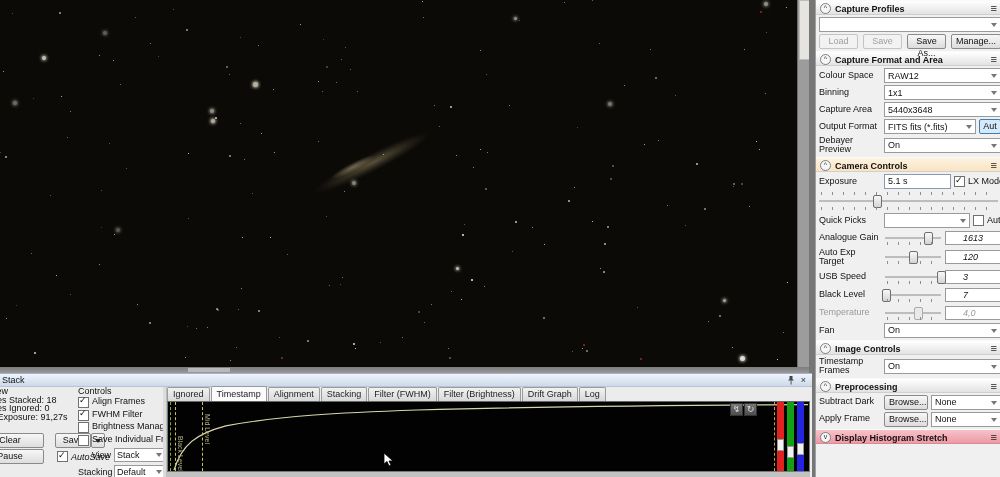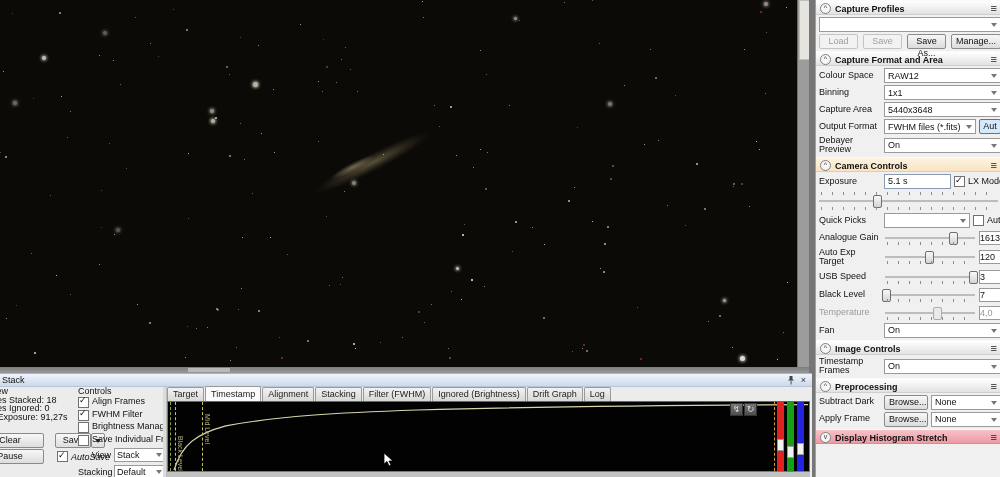--- a/index.html
+++ b/index.html
@@ -85,22 +85,22 @@
   .row .lbl{width:62px;flex:none;line-height:1.05;}
   .combo{height:13px;background:#fff;border:1px solid #9a9a9a;display:flex;align-items:center;
      padding:0 3px;position:relative;flex:1;min-width:0;white-space:nowrap;overflow:hidden;}
   .combo::after{content:"";position:absolute;right:3px;top:5px;border-left:3px solid transparent;border-right:3px solid transparent;border-top:4px solid #777;}
   .combo.empty{background:#fff;}
   .btn{height:13px;line-height:12px;background:linear-gradient(#f7f7f7,#dcdcdc);border:1px solid #8a8a8a;
      border-radius:2px;text-align:center;padding:0 4px;}
   .btn.disabled{color:#9e9e9e;border-color:#c4c4c4;background:#f2f2f2;}
   .btn.mini-auto{border:1px solid #3c7fb1;background:#d6e9fb;padding:0 2px;width:16px;overflow:hidden;flex:none;white-space:nowrap;}
   .txt{height:13px;background:#fff;border:1px solid #8a9ab0;padding:0 3px;display:flex;align-items:center;}
-  .val{width:20px;flex:none;height:12px;background:#fff;border:1px solid #9a9a9a;padding:0 0;
-     overflow:hidden;white-space:nowrap;display:flex;align-items:center;}
+  .val{width:20px;flex:none;height:12px;background:#fff;border:1px solid #9a9a9a;padding:0 17px;
+     overflow:hidden;white-space:nowrap;display:flex;align-items:center;font-style:italic;}
   .val.dis{color:#9a9a9a;}
   .tb{position:relative;flex:1;height:16px;min-width:0;}
   .tb .line{position:absolute;left:1px;right:1px;top:7px;height:2px;background:#bdbdbd;border-bottom:1px solid #eee;}
   .tb .ticks{position:absolute;left:3px;right:3px;bottom:1px;height:3px;
      background-image:repeating-linear-gradient(90deg,#8e8e8e 0 1px,transparent 1px 11px);}
   .tb .ticks.top{bottom:auto;top:1px;}
   .tb .thumb{position:absolute;top:2px;width:7px;height:11px;margin-left:-3px;
      background:linear-gradient(#f8f8f8,#d4d4d4);border:1px solid #6e6e6e;border-radius:2px;}
   .tb.dis .thumb{background:#e9e9e9;border-color:#ababab;}
   .trailing{flex:none;display:flex;align-items:center;gap:3px;white-space:nowrap;overflow:hidden;}
@@ -355,26 +355,26 @@
         <span class="mini-combo">
             <span>Default</span>
           </span>
       </div>
     </div>
   </div>
   <div id="splitter"></div>
 
   <div id="tabarea">
     <div id="tabs-row">
-        <div class="tab">Target</div>
+        <div class="tab">Ignored</div>
         <div class="tab selected">Timestamp</div>
         <div class="tab">Alignment</div>
         <div class="tab">Stacking</div>
         <div class="tab">Filter (FWHM)</div>
-        <div class="tab">Ignored (Brightness)</div>
+        <div class="tab">Filter (Brightness)</div>
         <div class="tab">Drift Graph</div>
         <div class="tab">Log</div>
       </div>
     <div id="histogram">
       <svg id="curve" viewBox="0 0 643 78" preserveAspectRatio="none">
         <path d="M6 77 C 14 48, 28 36, 58 27 C 110 16, 170 12, 250 9 C 380 5, 520 3.5, 642 3" fill="none" stroke="#d9d5ab" stroke-width="1.3"></path>
       </svg>
       <div class="vdash green" style="left:2px"></div>
       <div class="vdash" style="left:7px"></div>
       <div class="vdash" style="left:34px"></div>
@@ -439,21 +439,21 @@
     </div>
   <div class="row">
       <span class="lbl">Capture Area</span>
     <span class="combo">
         <span>5440x3648</span>
       </span>
     </div>
   <div class="row">
       <span class="lbl">Output Format</span>
     <span class="combo">
-        <span>FWHM files (*.fits)</span>
+        <span>FITS fits (*.fits)</span>
       </span>
     <span class="btn mini-auto">Aut</span>
     </div>
   <div class="row">
       <span class="lbl">Debayer Preview</span>
     <span class="combo">
         <span>On</span>
       </span>
     </div>
 

